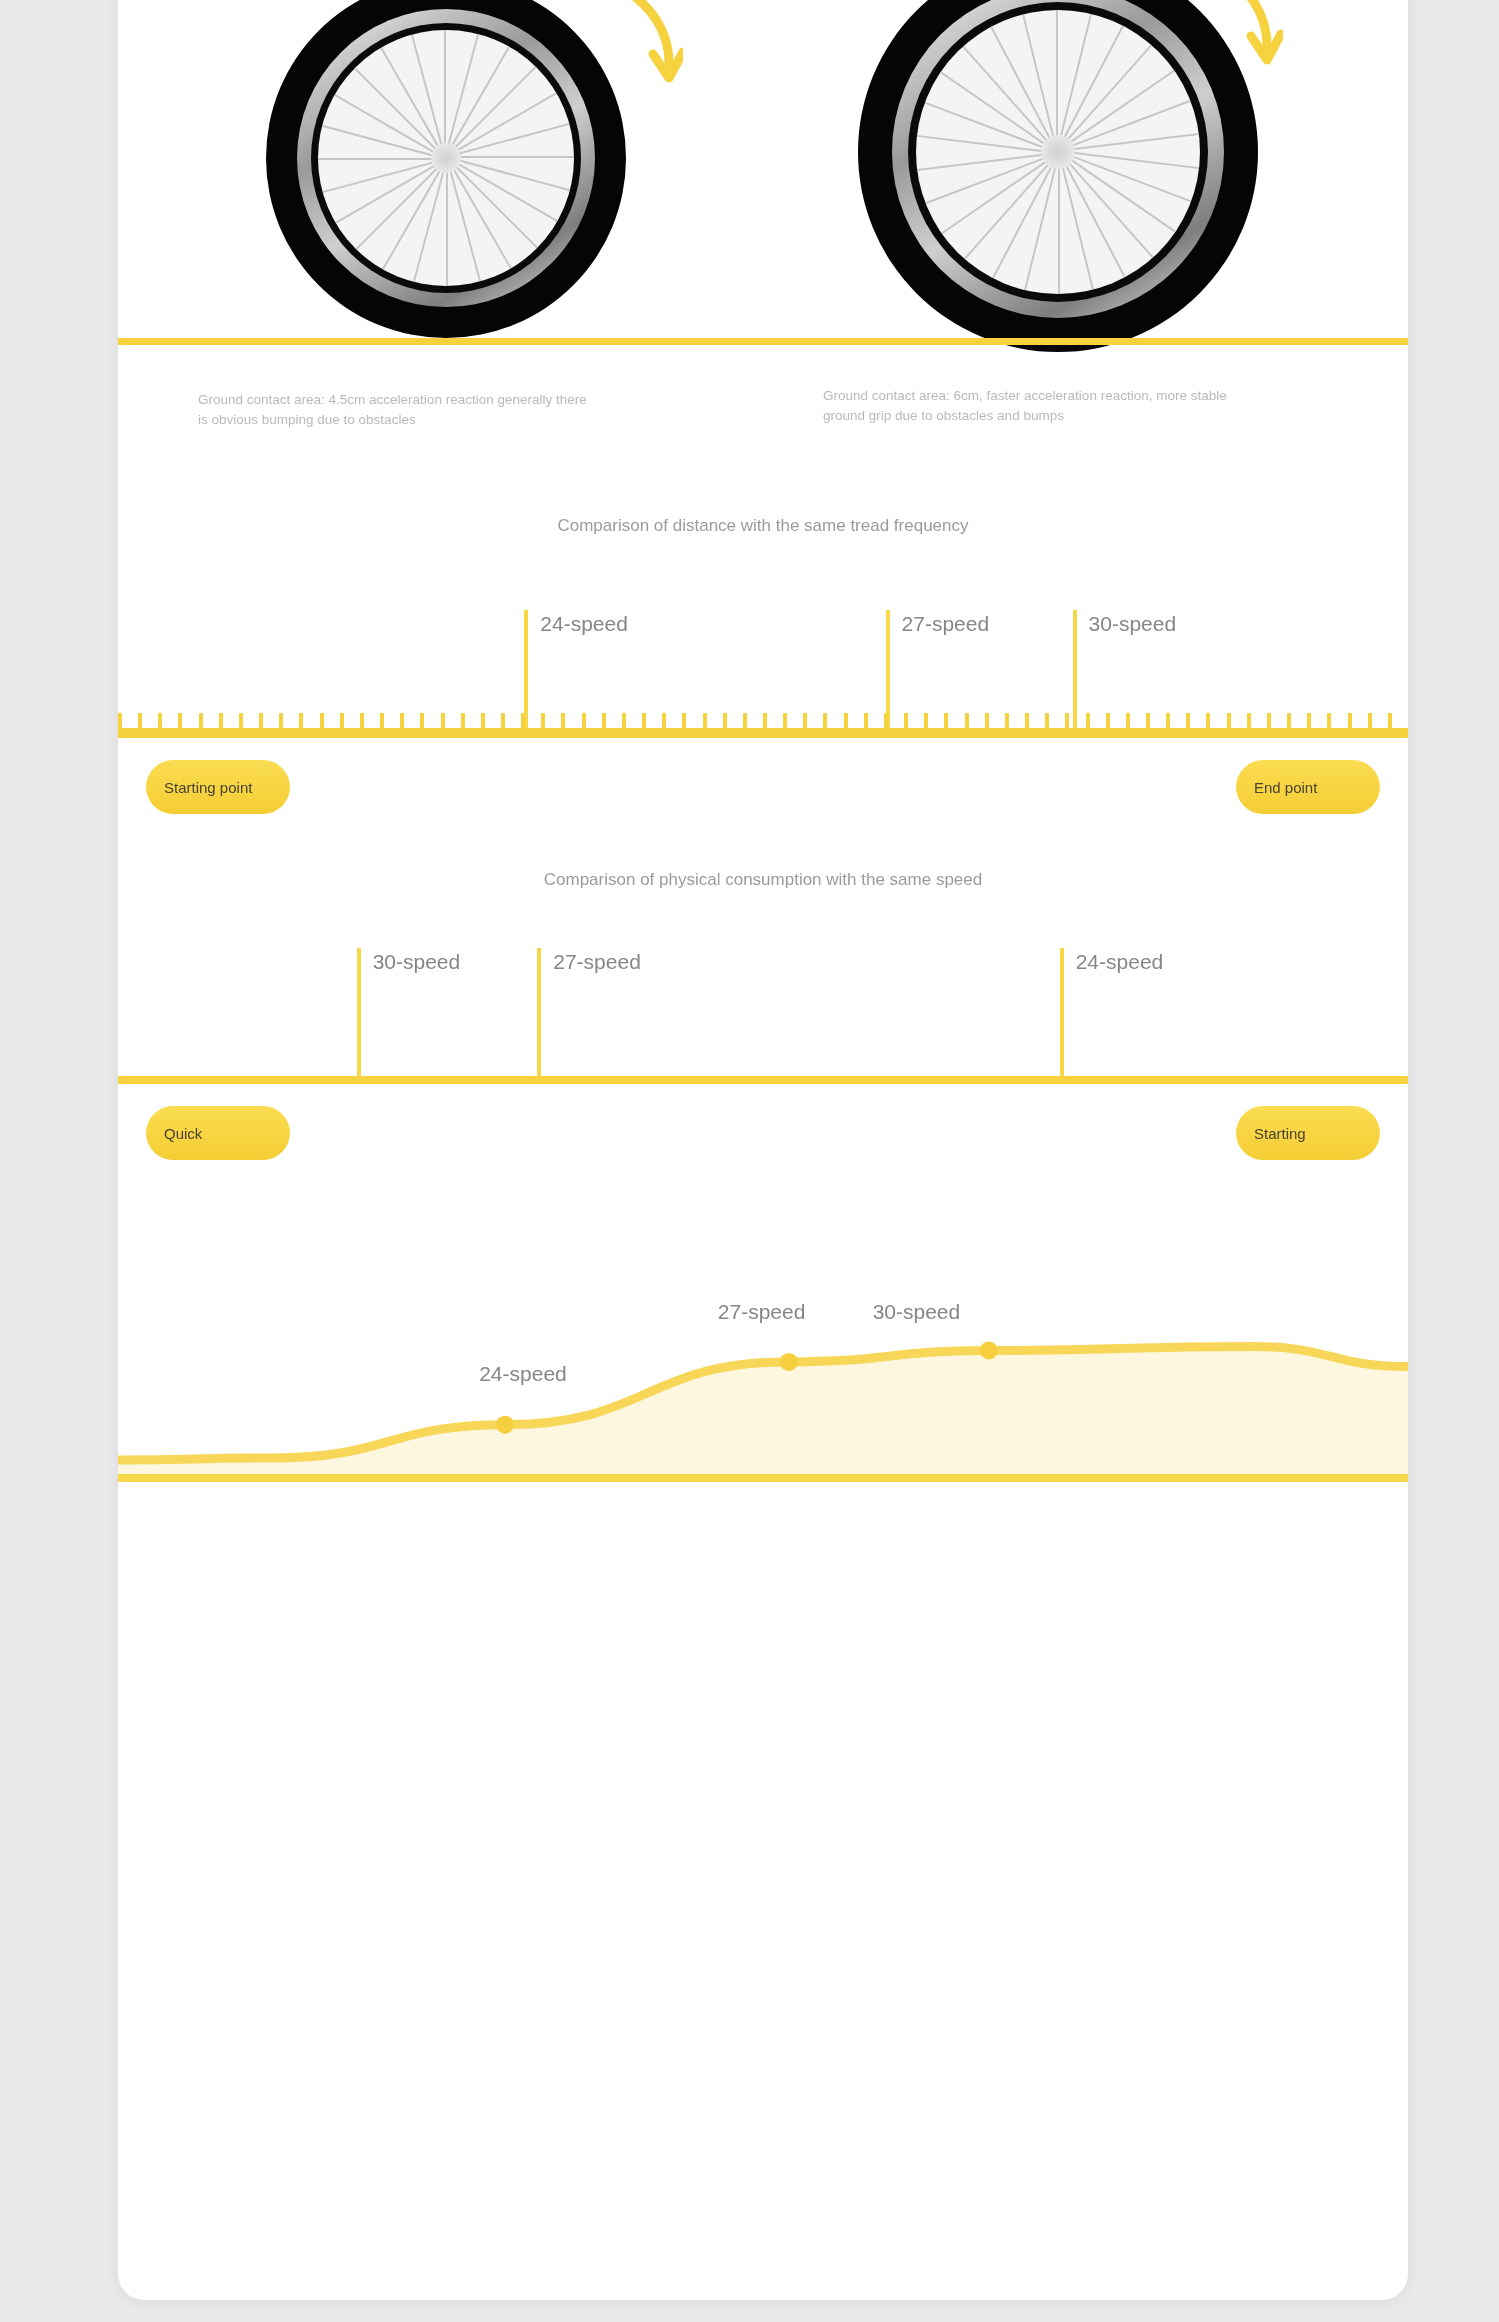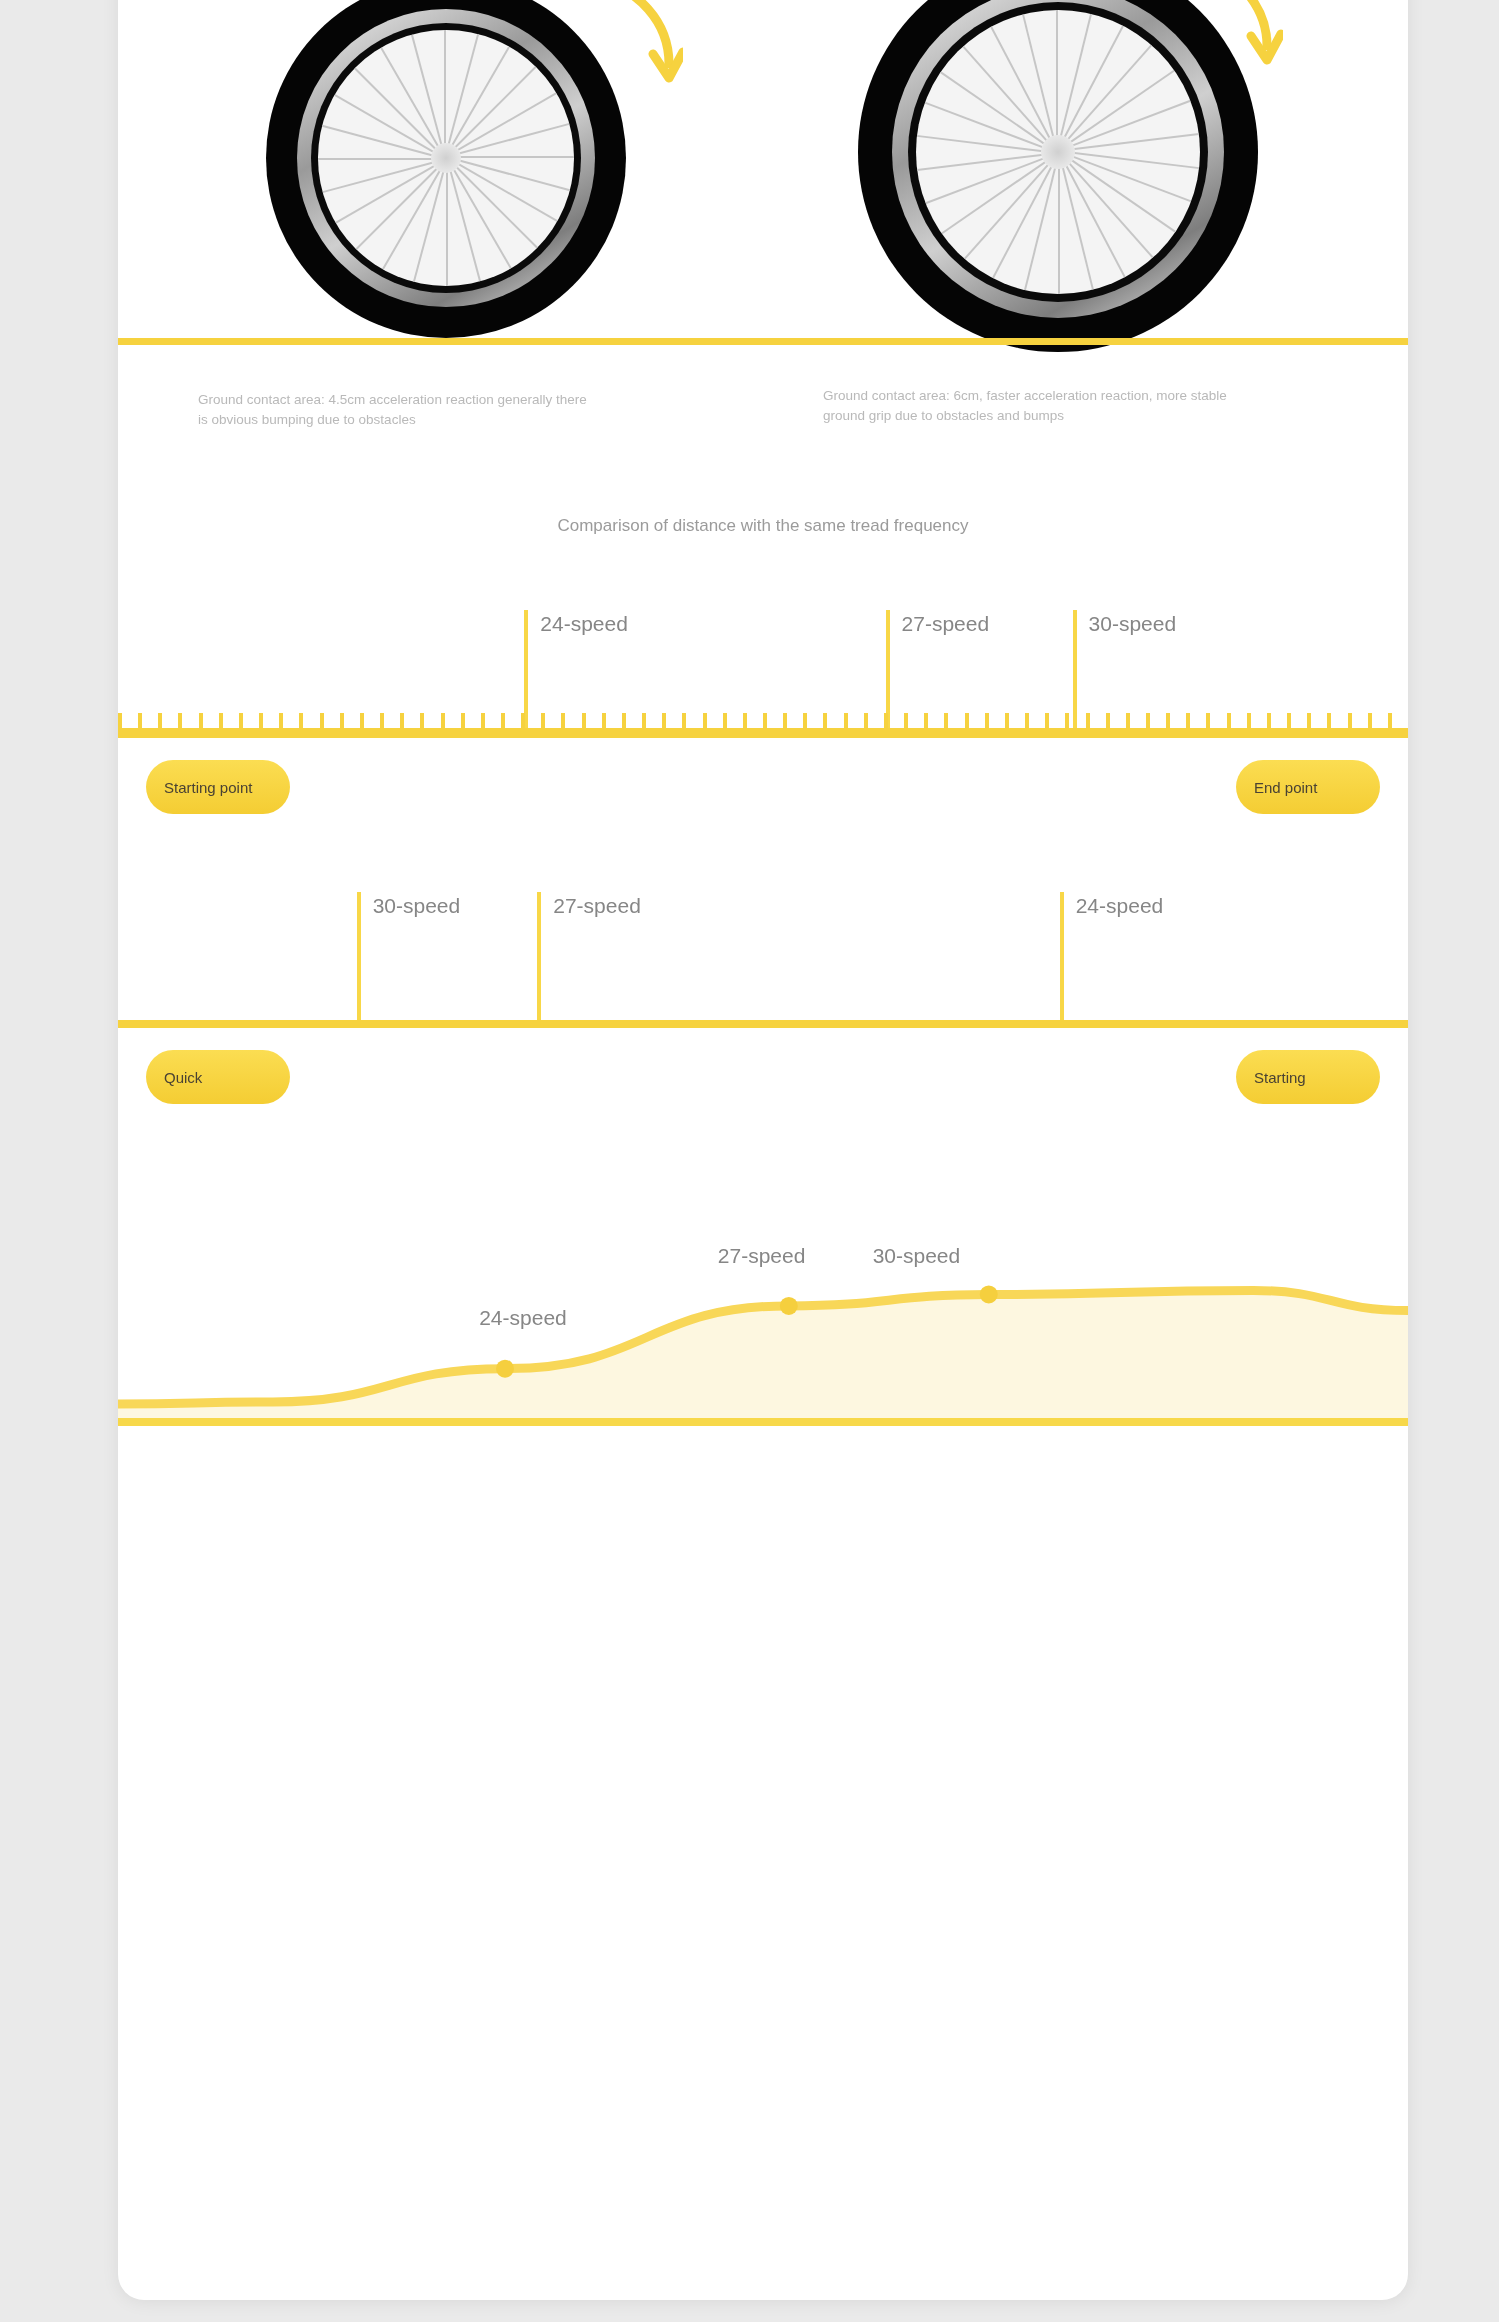--- a/index.html
+++ b/index.html
@@ -347,20 +347,21 @@
     <div class="pill-row">
       <div class="pill start">
         <span>Starting point</span>
       </div>
       <div class="pill end">
         <span>End point</span>
       </div>
     </div>
   </div>
 
+  <div class="sub-title">Comparison of physical consumption with the same speed</div>
 
   <div class="seg-block">
     <div class="seg-area2" id="effort-segments">
         <div class="seg" style="left:18.5%;width:14%">
           <span>30-speed</span>
         </div>
         <div class="seg" style="left:32.5%;width:40.5%">
           <span>27-speed</span>
         </div>
         <div class="seg" style="left:73%;width:27%">

